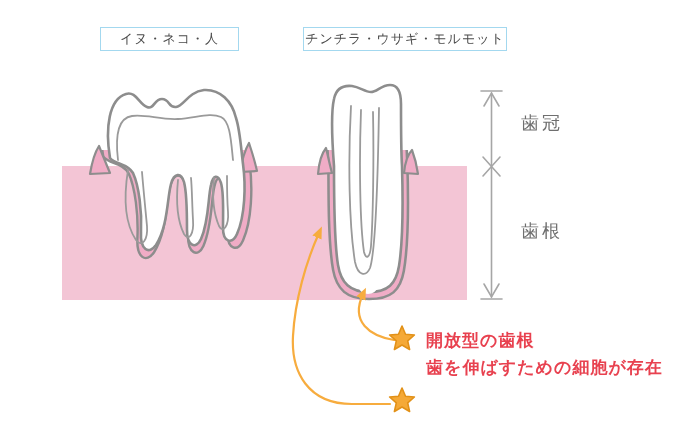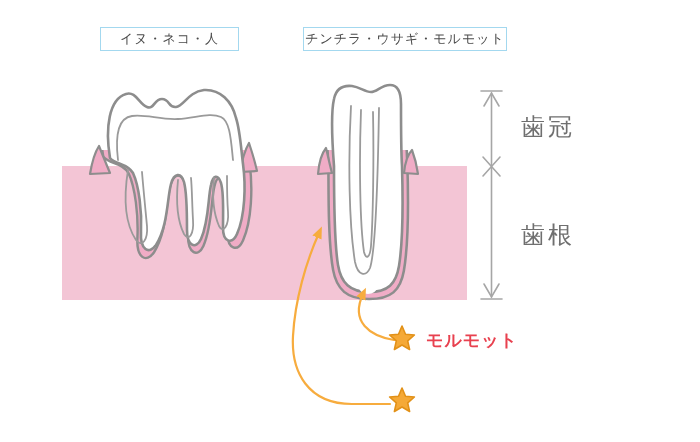--- a/index.html
+++ b/index.html
@@ -10,21 +10,21 @@
   .stage svg{position:absolute;left:0;top:0;}
   .group-box{
     position:absolute;top:27px;height:22px;
     border:1.5px solid #A3D8EF;background:#ffffff;
     display:flex;align-items:center;justify-content:center;
     font-size:13px;color:#4A4A4A;letter-spacing:1px;white-space:nowrap;
   }
   .group-box.left{left:100px;width:137px;}
   .group-box.right{left:279px;width:202px;margin-left:24px;}
   .dim-label{
-    position:absolute;left:521px;font-size:24px;color:#6F6F6F;
+    position:absolute;left:521px;font-size:18px;color:#6F6F6F;
     letter-spacing:3px;white-space:nowrap;
   }
   .dim-label.crown{top:111px;}
   .dim-label.root{top:219px;font-family:Liberation Serif, serif;}
   .red-note{
     position:absolute;left:426px;font-size:17px;font-weight:bold;
     color:#E8414F;letter-spacing:1px;white-space:nowrap;
   }
   .red-note.l1{top:329px;}
   .red-note.l2{top:356px;}
@@ -119,14 +119,15 @@
   <div class="group-box left">
     <span>イヌ・ネコ・人</span>
   </div>
   <div class="group-box right">
     <span>チンチラ・ウサギ・モルモット</span>
   </div>
 
   <div class="dim-label crown">歯冠</div>
   <div class="dim-label root">歯根</div>
 
-  <div class="red-note l1">モルモット</div>
+  <div class="red-note l1">開放型の歯根</div>
+  <div class="red-note l2">歯を伸ばすための細胞が存在</div>
 </div>
 
 </body></html>

